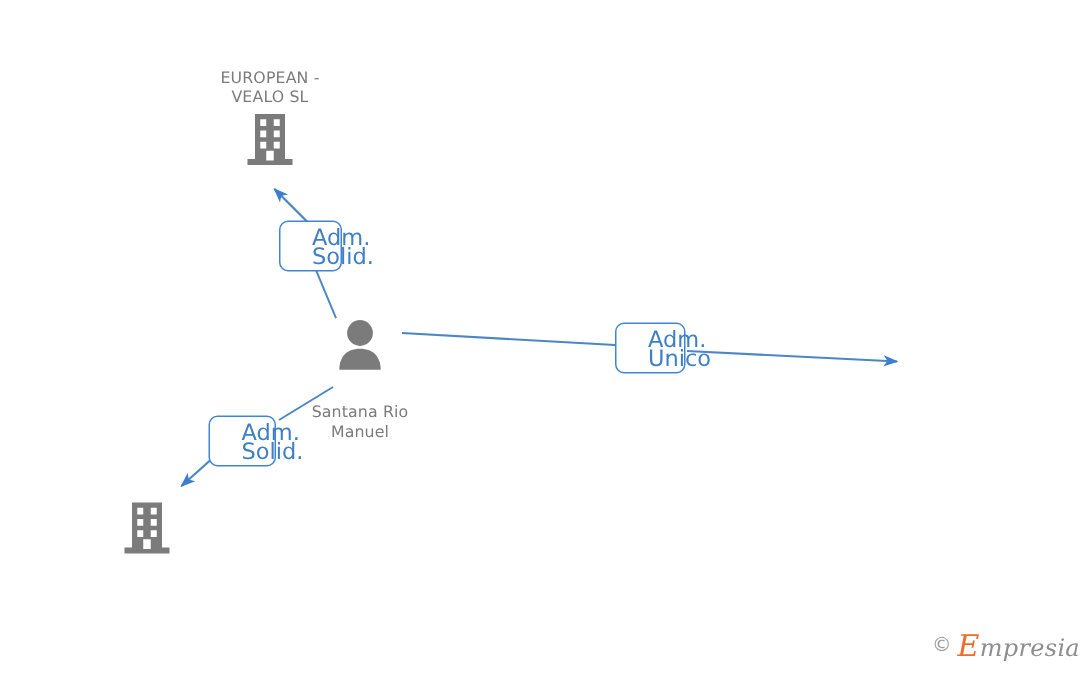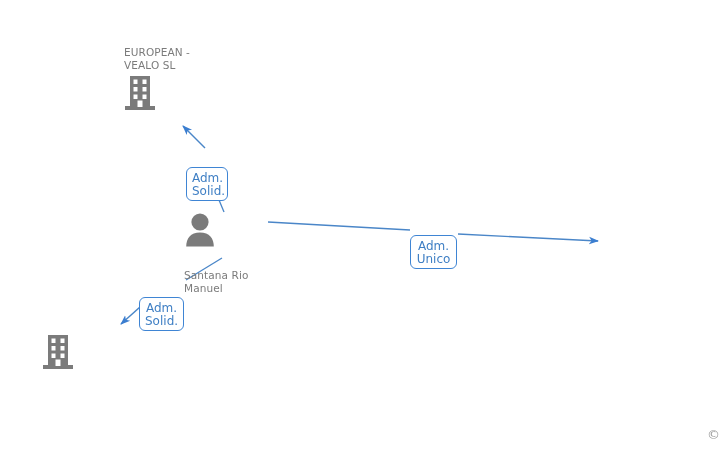--- a/index.html
+++ b/index.html
@@ -29,20 +29,21 @@
     left: 0;
     top: 0;
     width: 728px;
     height: 450px;
     pointer-events: none;
   }
 
   
   .node {
     position: absolute;
+    text-align: center;
   }
 
   .node-icon {
     display: block;
     margin: 0 auto;
   }
 
   .node-label {
     display: block;
     margin-top: 15px;
@@ -59,28 +60,27 @@
     margin-bottom: 3px;
   }
 
   
   .rel-box {
     position: absolute;
     border: 1.4px solid #3f85d4;
     border-radius: 6px;
     background: #ffffff;
     color: #3f7fc4;
-    font-size: 12px;
+    font-size: 15px;
     line-height: 12.5px;
     text-align: center;
-    padding: 4px 5px 5px 5px;
+    padding: 4px 5px 5px 21px;
     box-sizing: border-box;
     white-space: pre-line;
     font-family: "DejaVu Sans", "Liberation Sans", sans-serif;
-    margin-top: 20px;
   }
 
   
   .watermark {
     position: absolute;
     right: 8px;
     bottom: 8px;
     display: flex;
     align-items: center;
     gap: 4px;
@@ -183,15 +183,16 @@
 Solid.</div>
 
   <div class="rel-box" style="left:410px; top:215px; width:47px; height:34px;">Adm.
 Unico</div>
 
   <div class="rel-box" style="left:139px; top:277px; width:45px; height:34px;">Adm.
 Solid.</div>
 
   <div class="watermark">
     <span class="wm-copy">©</span>
+    <span class="wm-brand"><span class="wm-first">E</span><span>mpresia</span></span>
   </div>
 
 </div>
 
 </body></html>

